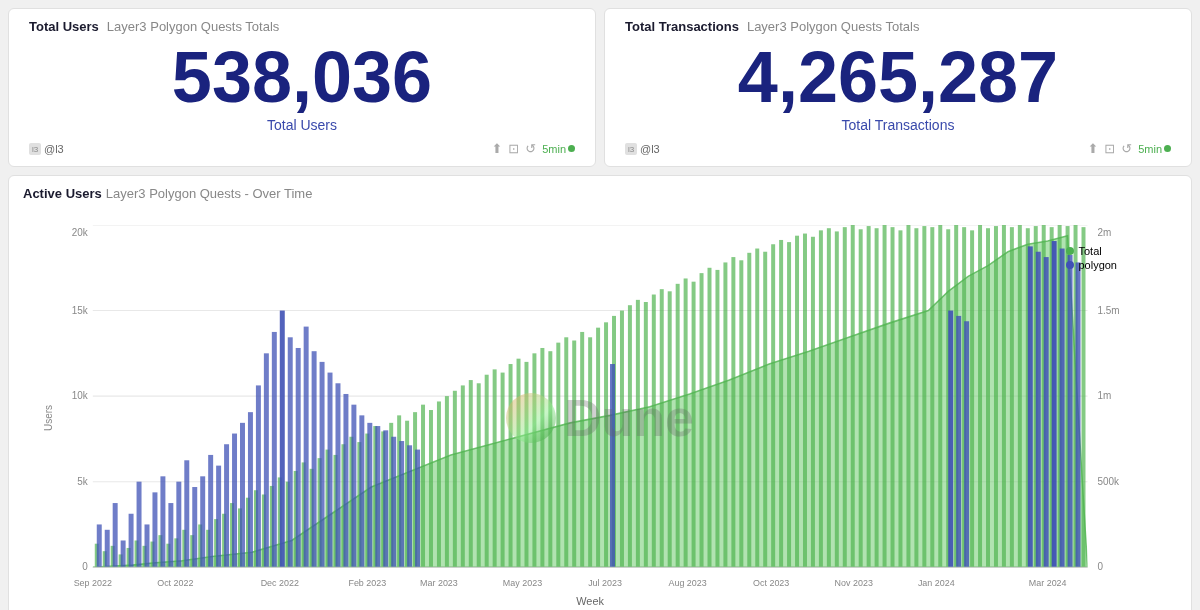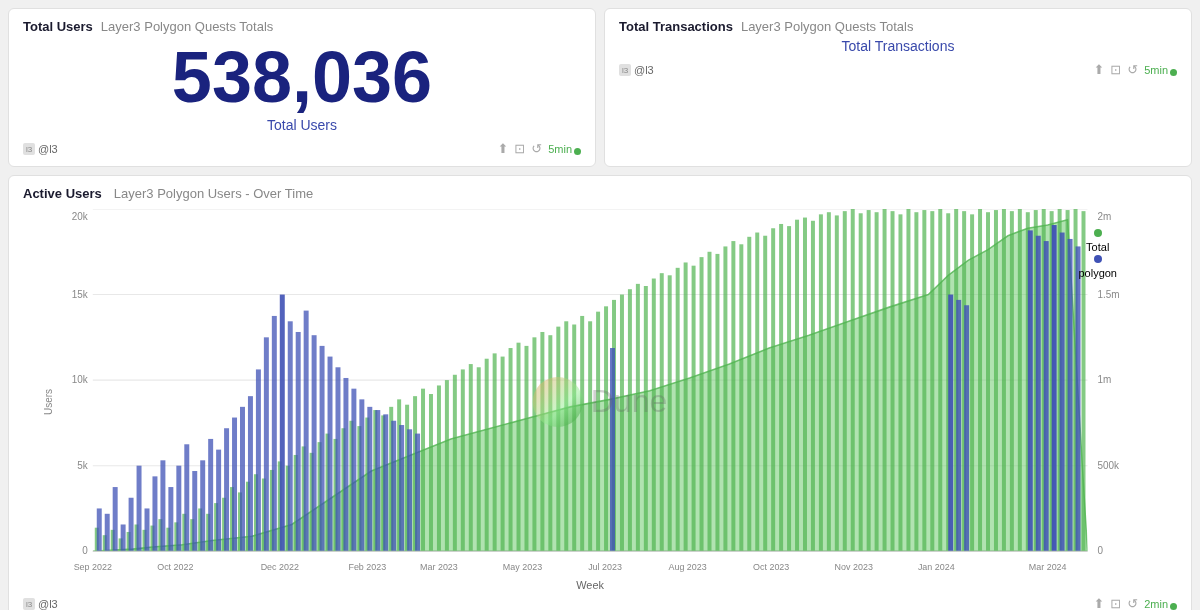--- a/index.html
+++ b/index.html
@@ -13,21 +13,21 @@
     }
     .top-row {
       display: flex;
       gap: 8px;
       margin-bottom: 8px;
     }
     .card {
       background: #fff;
       border: 1px solid #e0e0e0;
       border-radius: 6px;
-      padding: 10px 14px;
+      padding: 10px 20px;
       flex: 1;
       position: relative;
     }
     .card-header {
       display: flex;
       align-items: center;
       gap: 8px;
       margin-bottom: 4px;
     }
     .card-title {
@@ -74,43 +74,43 @@
     }
     .action-icon {
       font-size: 13px;
       color: #aaa;
       cursor: pointer;
     }
     .refresh-badge {
       font-size: 11px;
       color: #4caf50;
       display: flex;
-      align-items: flex-end;
+      align-items: center;
       gap: 2px;
     }
     .green-dot {
       width: 7px;
       height: 7px;
       background: #4caf50;
       border-radius: 50%;
       display: inline-block;
     }
     .bottom-card {
       background: #fff;
       border: 1px solid #e0e0e0;
       border-radius: 6px;
       padding: 10px 14px 4px;
       height: 450px;
       position: relative;
     }
     .bottom-header {
       display: flex;
       align-items: center;
-      gap: 12px;
-      margin-bottom: 8px;
+      gap: 4px;
+      margin-bottom: 24px;
     }
     .chart-area {
       position: relative;
       width: 100%;
       height: 385px;
     }
     .chart-svg {
       width: 100%;
       height: 100%;
     }
@@ -129,36 +129,35 @@
       z-index: 5;
     }
     .dune-logo-circle {
       width: 50px;
       height: 50px;
       border-radius: 50%;
       background: linear-gradient(135deg, #f4a460 0%, #90ee90 60%, #228b22 100%);
       opacity: 0.5;
     }
     .dune-text {
-      font-size: 32px;
-      font-weight: 400;
+      font-size: 52px;
+      font-weight: 700;
       color: rgba(100,100,100,0.3);
     }
     .legend {
       position: absolute;
       right: 60px;
       top: 20px;
       font-size: 11px;
     }
     .legend-item {
       display: flex;
       align-items: center;
       gap: 4px;
       margin-bottom: 2px;
-      flex-direction: column;
     }
     .legend-dot {
       width: 8px;
       height: 8px;
       border-radius: 50%;
     }
     .bottom-footer {
       display: flex;
       align-items: center;
       justify-content: space-between;
@@ -195,20 +194,21 @@
         </span>
       </div>
     </div>
   </div>
 
   <div class="card">
     <div class="card-header">
       <span class="card-title">Total Transactions</span>
       <span class="card-subtitle">Layer3 Polygon Quests Totals</span>
     </div>
+    <div class="card-big-number">4,265,287</div>
     <div class="card-big-label">Total Transactions</div>
     <div class="card-footer">
       <div class="card-user">
         <svg width="12" height="12" viewBox="0 0 12 12">
             <rect width="12" height="12" rx="2" fill="#e0e0e0"></rect>
             <text x="6" y="9" text-anchor="middle" font-size="8" fill="#888">l3</text>
           </svg>
         <span>@l3</span>
       </div>
       <div class="card-actions">
@@ -220,21 +220,21 @@
           <span class="green-dot"></span>
         </span>
       </div>
     </div>
   </div>
 </div>
 
 <div class="bottom-card">
   <div class="bottom-header">
     <span class="card-title">Active Users</span>
-    <span class="card-subtitle">Layer3 Polygon Users - Over Time</span>
+    <span class="card-subtitle">Layer3 Polygon Quests - Over Time</span>
   </div>
 
   <div class="chart-area">
     
     <div class="dune-watermark">
       <div class="dune-logo-circle"></div>
       <span class="dune-text">Dune</span>
     </div>
 
     

